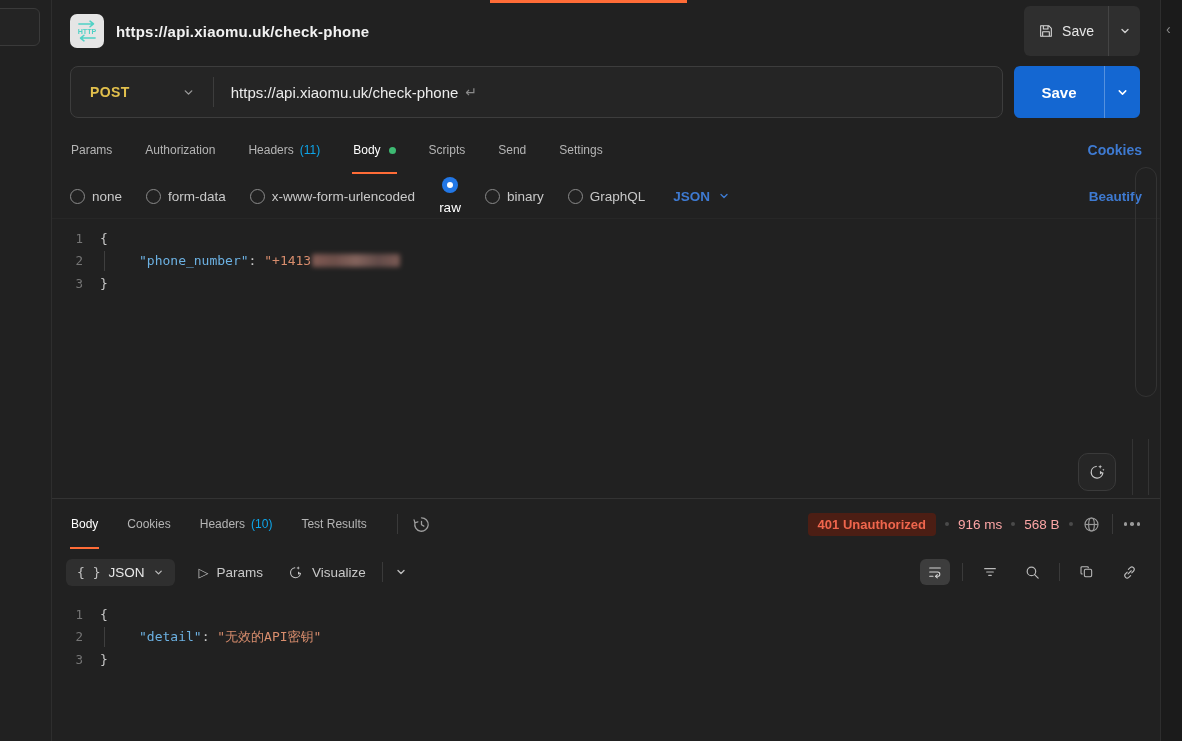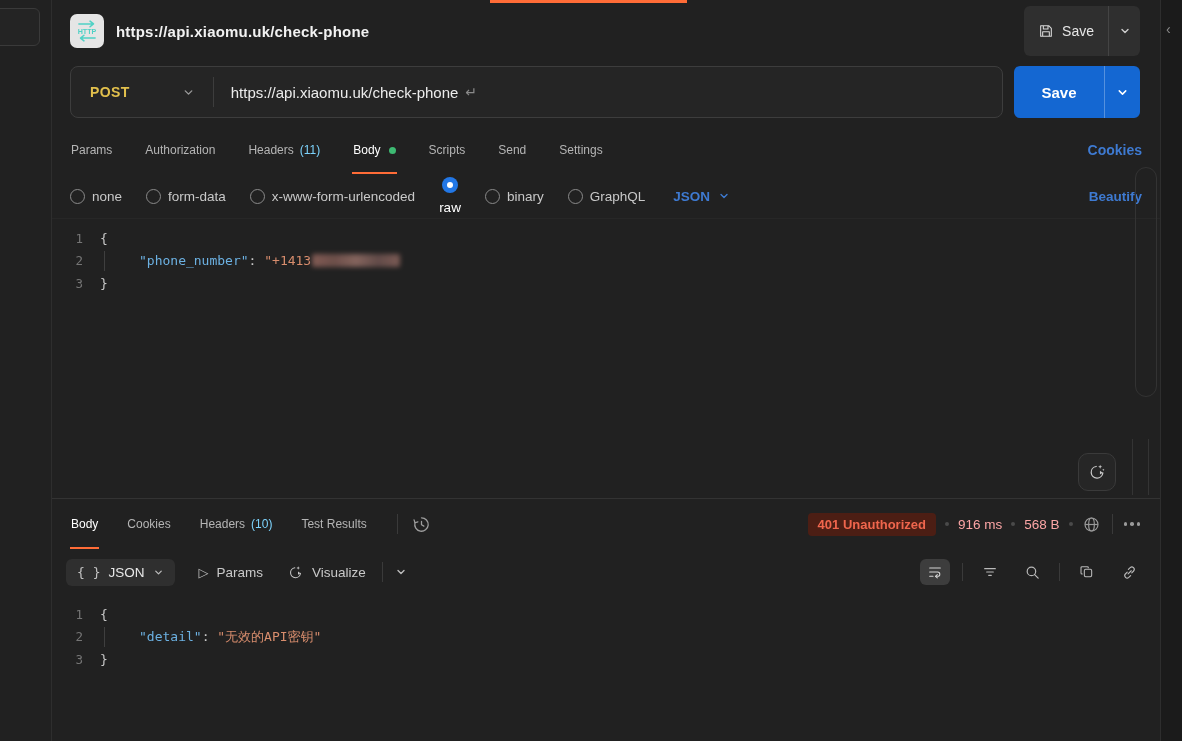--- a/index.html
+++ b/index.html
@@ -34,21 +34,21 @@
   .url-text { color:#ececec; font-size:15px; margin-left:17px; }
   .enter-glyph { color:#8a8a8a; font-size:14px; margin-left:7px; }
   .send-btn { width:126px; height:52px; margin-left:11px; background:#1467d2; border-radius:6px; display:flex; align-items:stretch; color:#fff; }
   .send-main { flex:1; display:flex; align-items:center; justify-content:center; font-size:15px; font-weight:bold; }
   .send-caret { width:36px; display:flex; align-items:center; justify-content:center; border-left:1px solid rgba(255,255,255,.28); }
 
   
   .tabs-row { height:48px; flex:0 0 48px; display:flex; align-items:stretch; padding:0 18px; }
   .tab { display:flex; align-items:center; gap:6px; margin-right:31px; color:#b5b5b5; font-size:12px; cursor:default; border-bottom:2px solid transparent; padding:2px 1px 0 1px; }
   .tab.active { color:#ffffff; font-weight:normal; border-bottom-color:#ff6c37; }
-  .tab .count { color:#7dd3fc; }
+  .tab .count { color:#0ea5e9; }
   .tab .dot { width:7px; height:7px; border-radius:50%; background:#3dba72; margin-left:2px; }
   .link-blue { color:#3e7ad1; font-size:14px; font-weight:bold; }
   .tabs-row .cookies { margin-left:auto; display:flex; align-items:center; }
 
   
   .radio-row { height:44px; flex:0 0 44px; display:flex; align-items:center; padding:0 18px; }
   .radio-item { display:flex; align-items:center; gap:7px; margin-right:24px; color:#c9c9c9; font-size:13.5px; }
   .radio { width:15px; height:15px; border-radius:50%; border:1.5px solid #8a8a8a; background:transparent; }
   .radio.selected { border:none; background:#2277e6; position:relative; width:16px; height:16px; }
   .radio.selected::after { content:""; position:absolute; left:5px; top:5px; width:6px; height:6px; border-radius:50%; background:#fff; }

